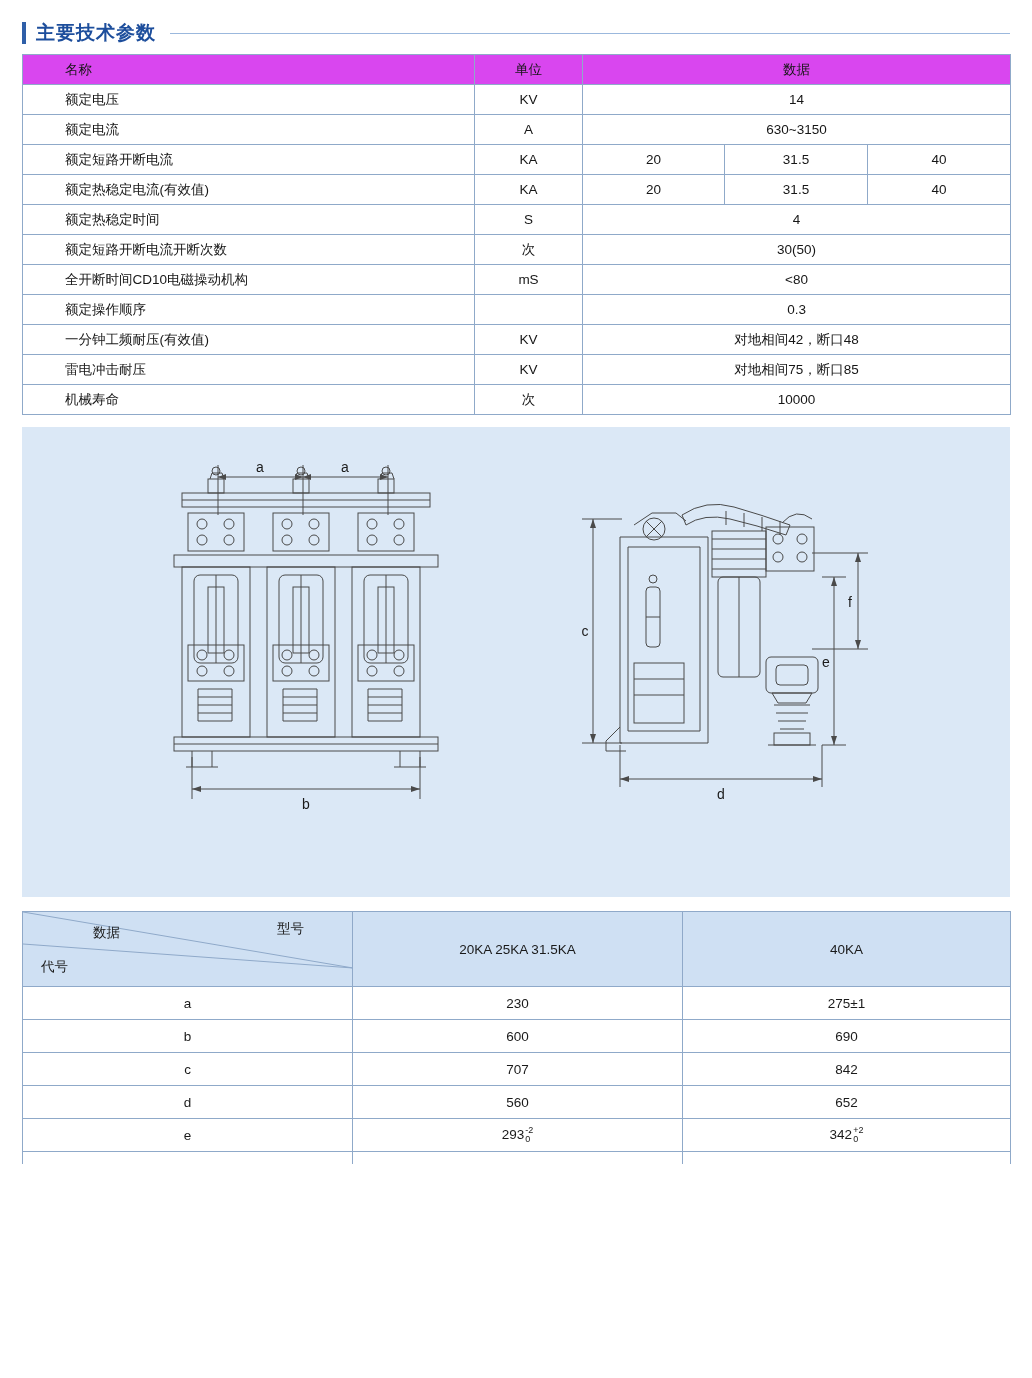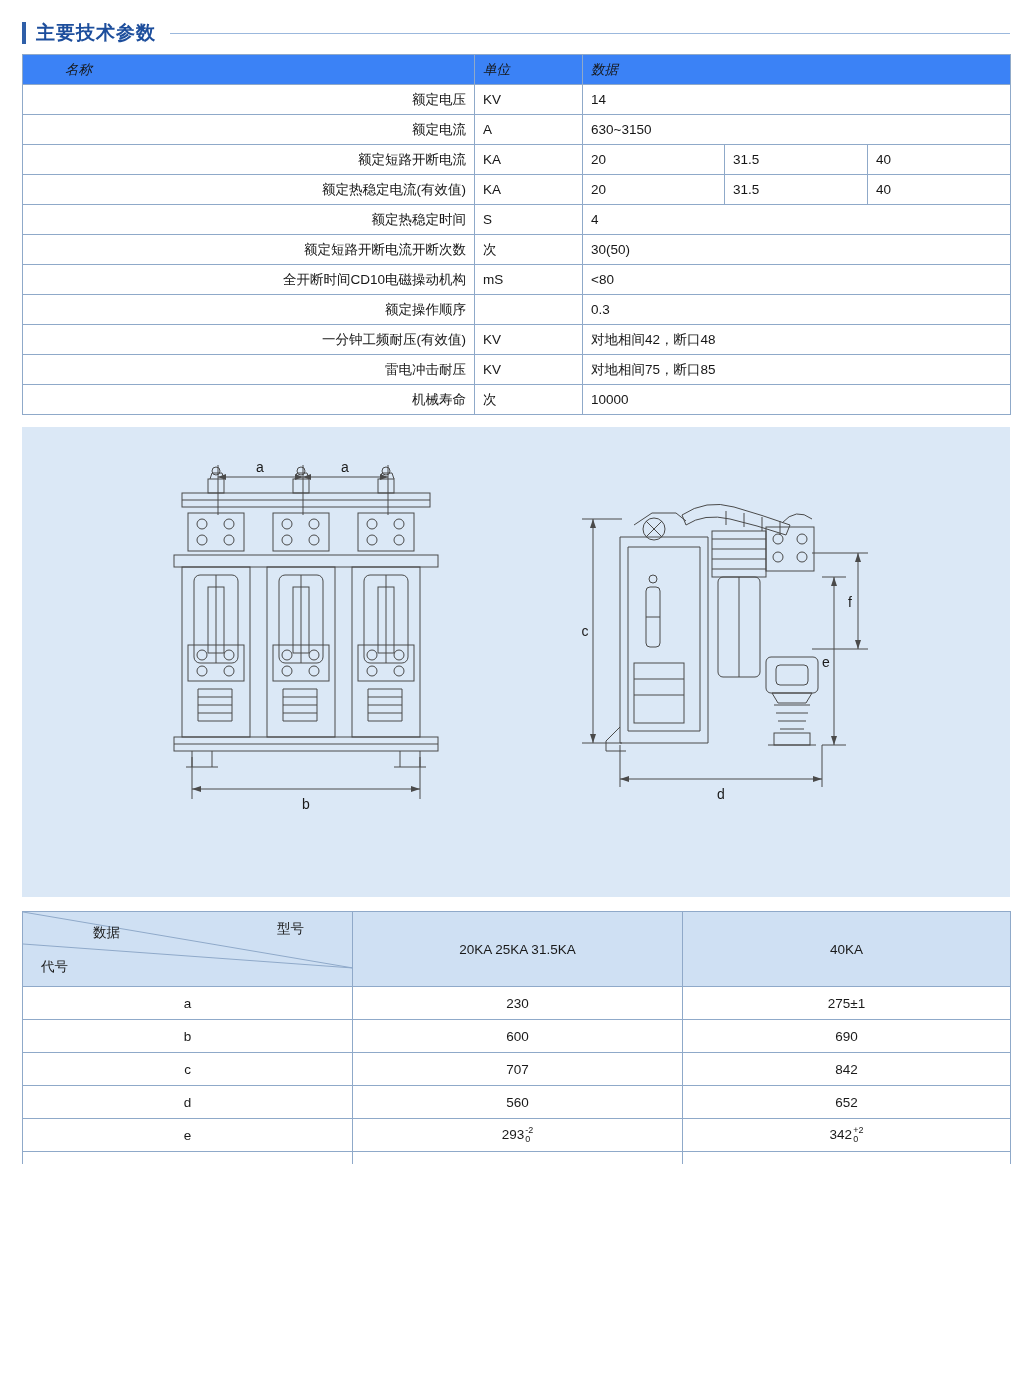--- a/index.html
+++ b/index.html
@@ -52,32 +52,31 @@
   table.spec {
     width: 988px;
     border-collapse: collapse;
     font-size: 13.5px;
     table-layout: fixed;
   }
   table.spec th, table.spec td {
     border: 1px solid #8fa9c9;
     height: 30px;
     padding: 0 8px;
-    text-align: left;
+    text-align: center;
     font-weight: normal;
     color: #161616;
   }
   table.spec thead th {
-    background: #3b82f6;
+    background: #d946ef;
     height: 30px;
     font-size: 13.5px;
-    font-style: italic;
   }
   table.spec td.name {
-    text-align: right;
+    text-align: left;
     padding-left: 42px;
   }
   table.spec th.name-h { text-align: left; padding-left: 42px; }
 
   
   .figure {
     margin: 12px 22px 0 22px;
     width: 988px;
     height: 470px;
     background: #dbe8f6;

